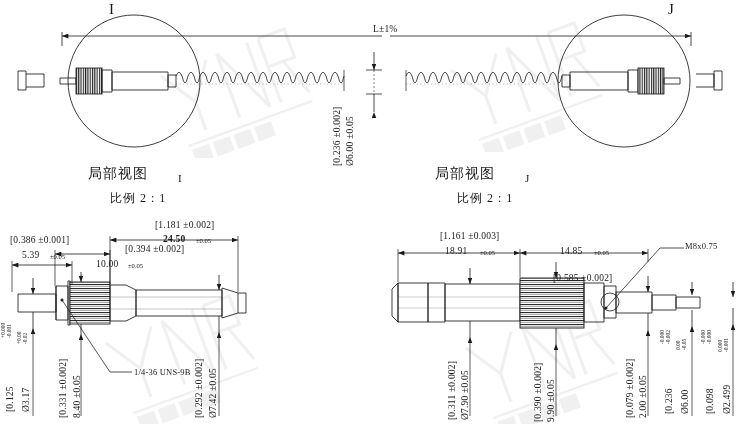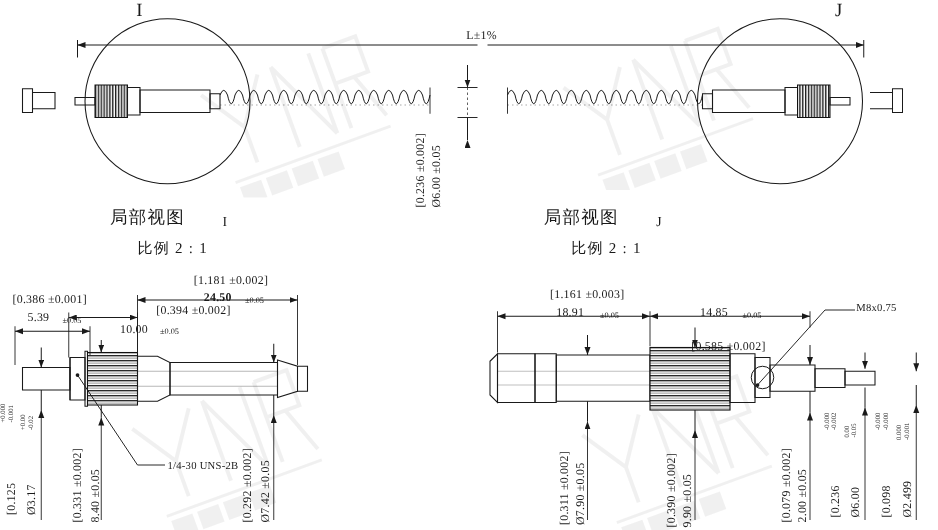--- a/index.html
+++ b/index.html
@@ -320,21 +320,21 @@
     <span>+0.00</span><br>
     <span>-0.02</span>
   </div>
 
   <div class="vtxt dim-main" style="left:58px;top:418px;">[0.331  ±0.002]</div>
   <div class="vtxt dim-main" style="left:72px;top:418px;">8.40  ±0.05</div>
 
   <div class="vtxt dim-main" style="left:194px;top:418px;">[0.292  ±0.002]</div>
   <div class="vtxt dim-main" style="left:208px;top:418px;">Ø7.42  ±0.05</div>
 
-  <div class="txt note" style="left:134px;top:367px;">1/4-30 UNS-2B</div>
+  <div class="txt note" style="left:134px;top:367px;">1/4-36 UNS-9B</div>
 
   <div class="txt dim-main" style="left:440px;top:231px;">[1.161  ±0.003]</div>
   <div class="txt dim-main" style="left:445px;top:246px;">18.91</div>
   <div class="txt dim-tol" style="left:480px;top:249px;">±0.05</div>
 
   <div class="txt dim-main" style="left:553px;top:231px;margin-top:42px;">[0.585  ±0.002]</div>
   <div class="txt dim-main" style="left:560px;top:246px;">14.85</div>
   <div class="txt dim-tol" style="left:594px;top:249px;">±0.05</div>
 
   <div class="vtxt dim-main" style="left:447px;top:420px;">[0.311  ±0.002]</div>

